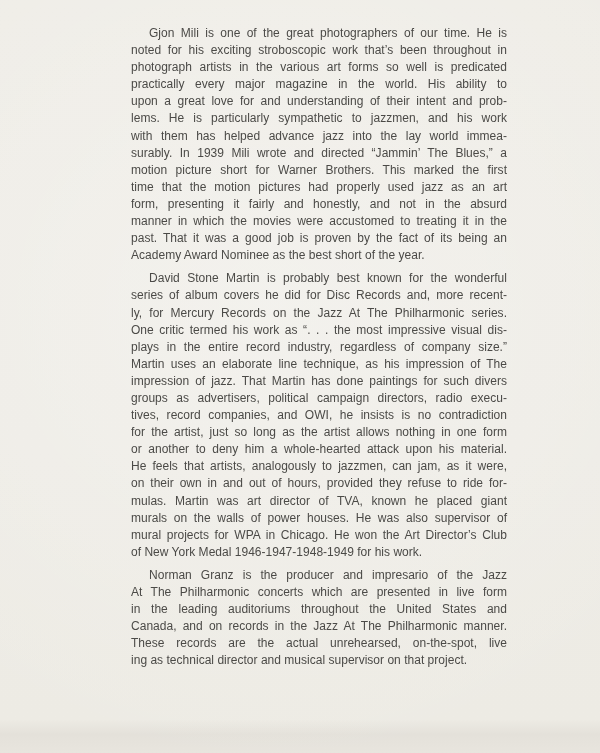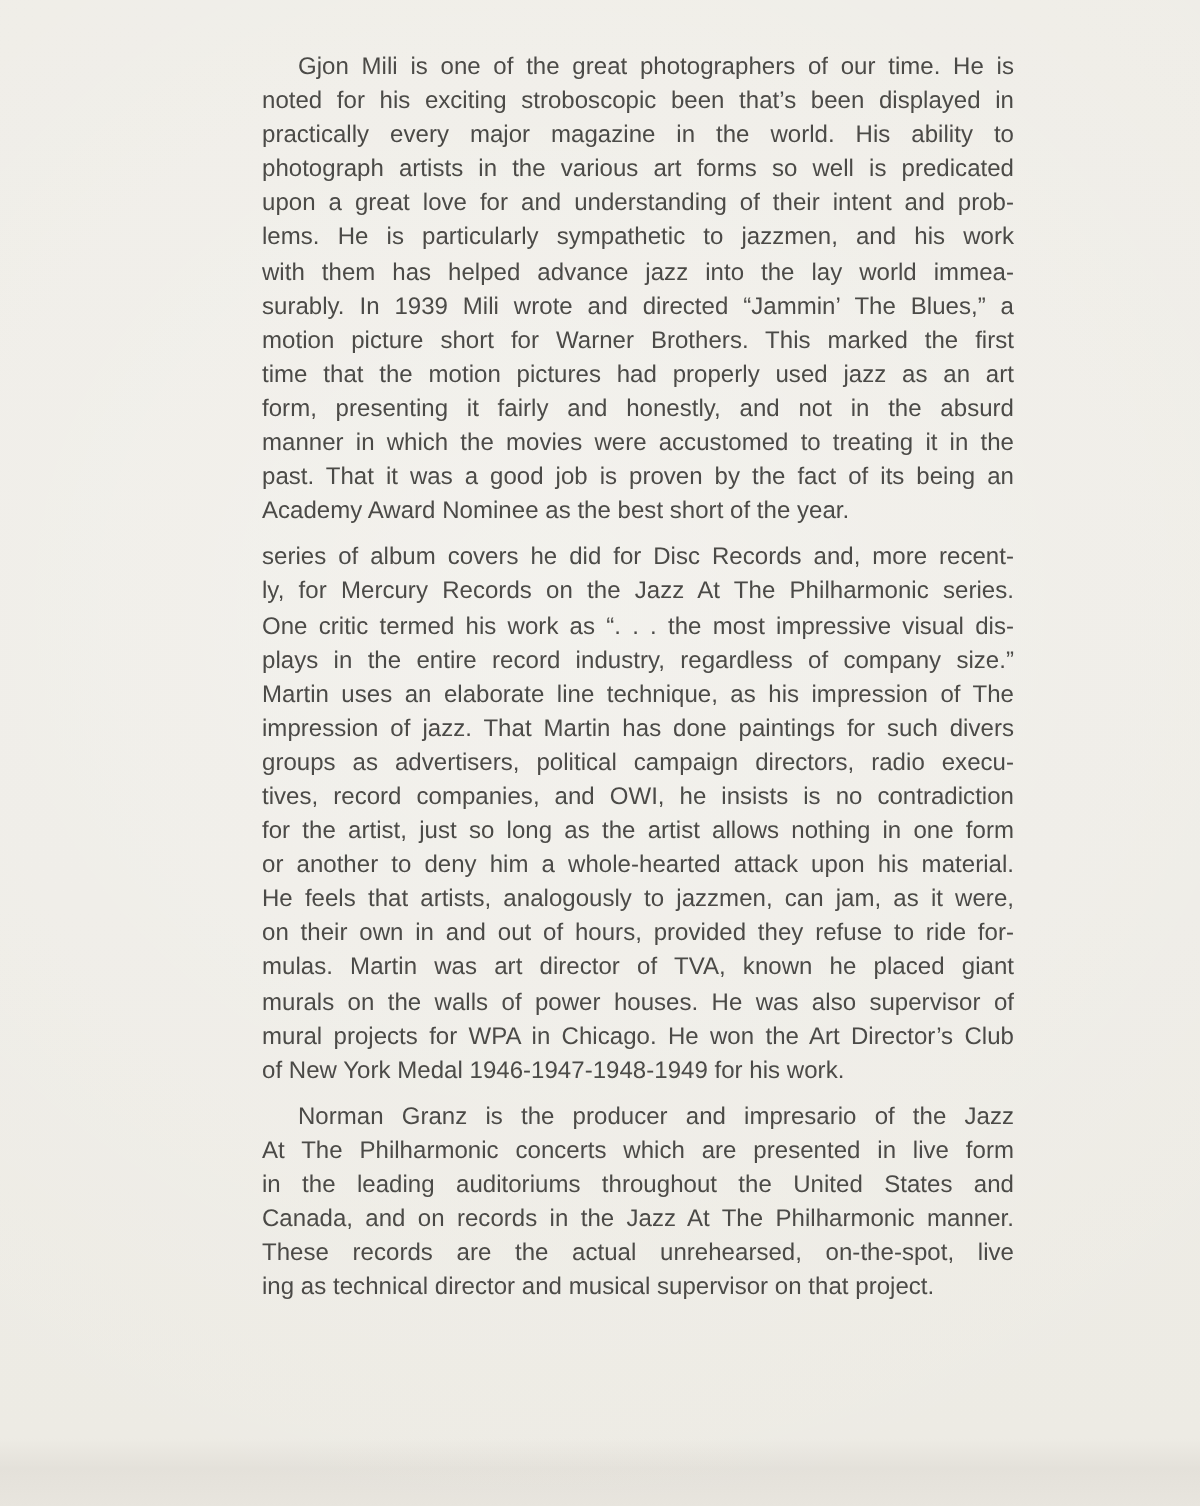--- a/index.html
+++ b/index.html
@@ -60,35 +60,36 @@
     text-indent: 18px;
   }
 </style>
 </head>
 <body>
 
 <main class="page">
   <article class="text-block" id="text-block" style="color: rgb(75, 74, 71);">
       <div class="para">
         <div class="line first">Gjon Mili is one of the great photographers of our time. He is</div>
-        <div class="line">noted for his exciting stroboscopic been that’s been displayed in</div>
+        <div class="line">noted for his exciting stroboscopic work that’s been throughout in</div>
+        <div class="line">photograph artists in the various art forms so well is predicated</div>
         <div class="line">practically every major magazine in the world. His ability to</div>
-        <div class="line">photograph artists in the various art forms so well is predicated</div>
         <div class="line">upon a great love for and understanding of their intent and prob-</div>
         <div class="line">lems. He is particularly sympathetic to jazzmen, and his work</div>
         <div class="line">with them has helped advance jazz into the lay world immea-</div>
         <div class="line">surably. In 1939 Mili wrote and directed “Jammin’ The Blues,” a</div>
         <div class="line">motion picture short for Warner Brothers. This marked the first</div>
         <div class="line">time that the motion pictures had properly used jazz as an art</div>
         <div class="line">form, presenting it fairly and honestly, and not in the absurd</div>
         <div class="line">manner in which the movies were accustomed to treating it in the</div>
         <div class="line">past. That it was a good job is proven by the fact of its being an</div>
         <div class="line last">Academy Award Nominee as the best short of the year.</div>
       </div>
       <div class="para">
+        <div class="line first">David Stone Martin is probably best known for the wonderful</div>
         <div class="line">series of album covers he did for Disc Records and, more recent-</div>
         <div class="line">ly, for Mercury Records on the Jazz At The Philharmonic series.</div>
         <div class="line">One critic termed his work as “. . . the most impressive visual dis-</div>
         <div class="line">plays in the entire record industry, regardless of company size.”</div>
         <div class="line">Martin uses an elaborate line technique, as his impression of The</div>
         <div class="line">impression of jazz. That Martin has done paintings for such divers</div>
         <div class="line">groups as advertisers, political campaign directors, radio execu-</div>
         <div class="line">tives, record companies, and OWI, he insists is no contradiction</div>
         <div class="line">for the artist, just so long as the artist allows nothing in one form</div>
         <div class="line">or another to deny him a whole-hearted attack upon his material.</div>

